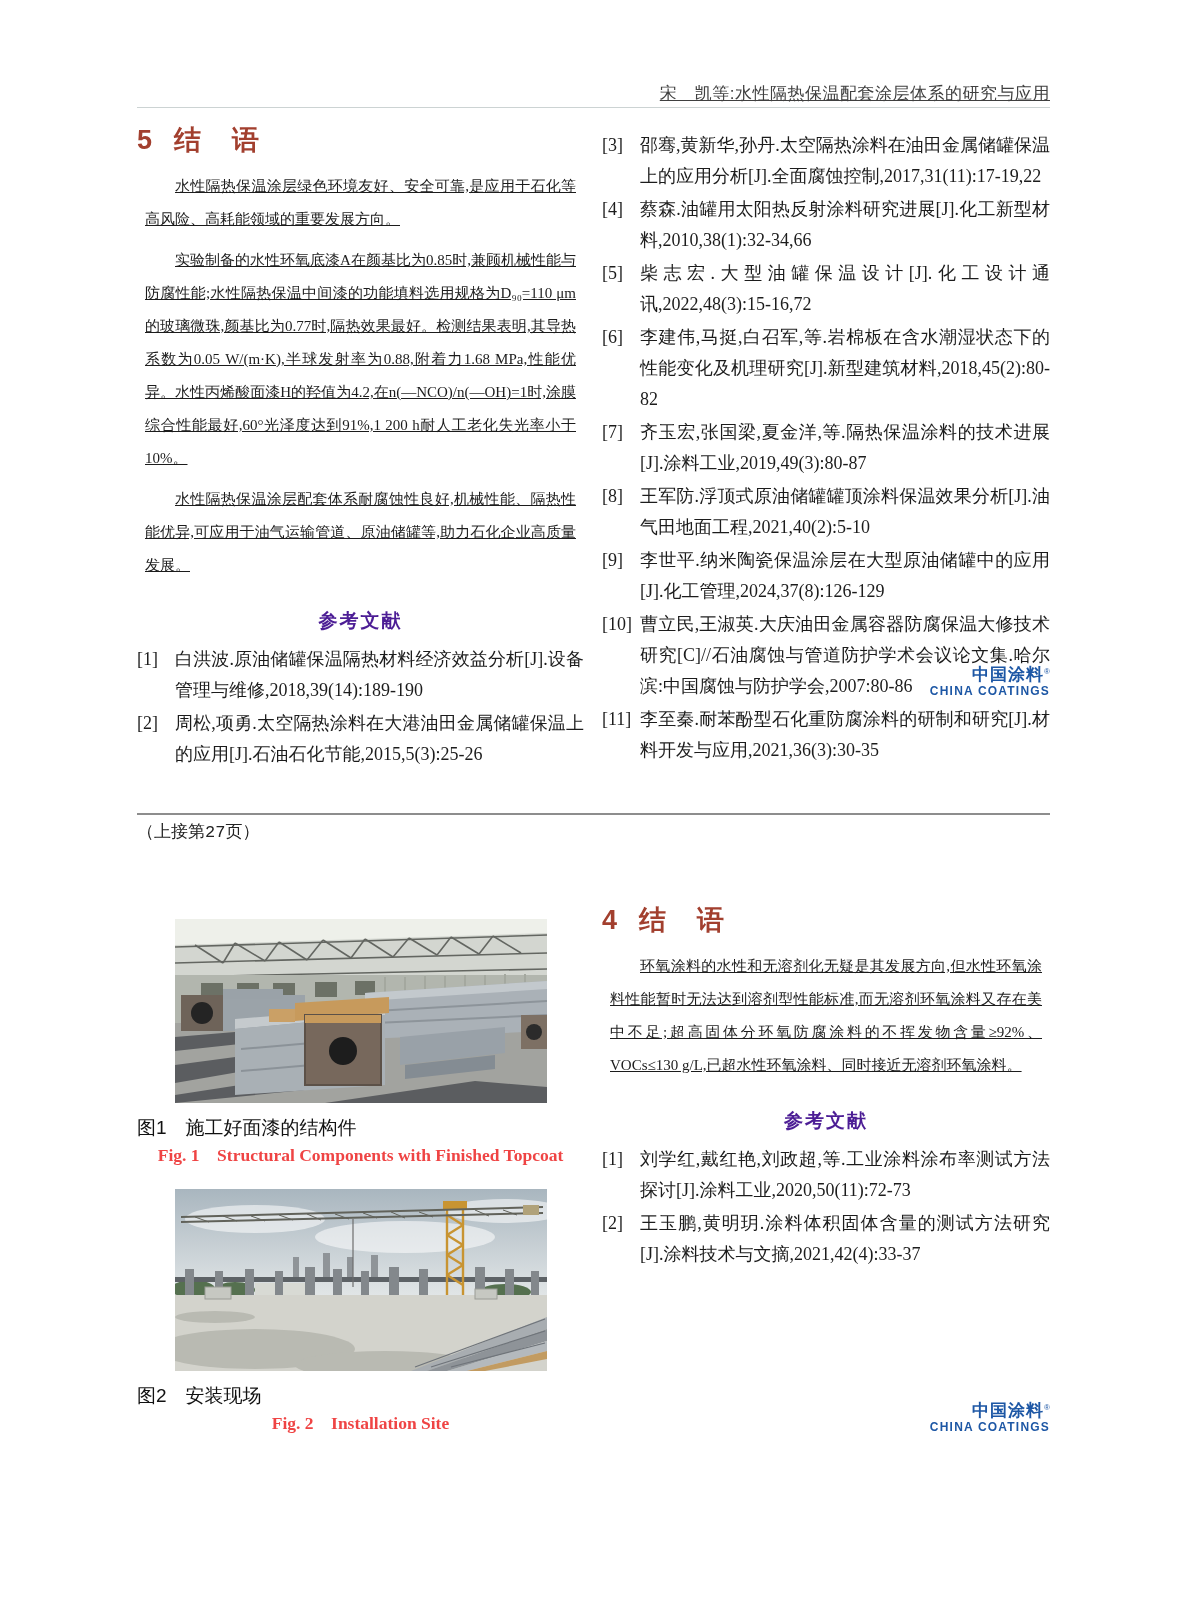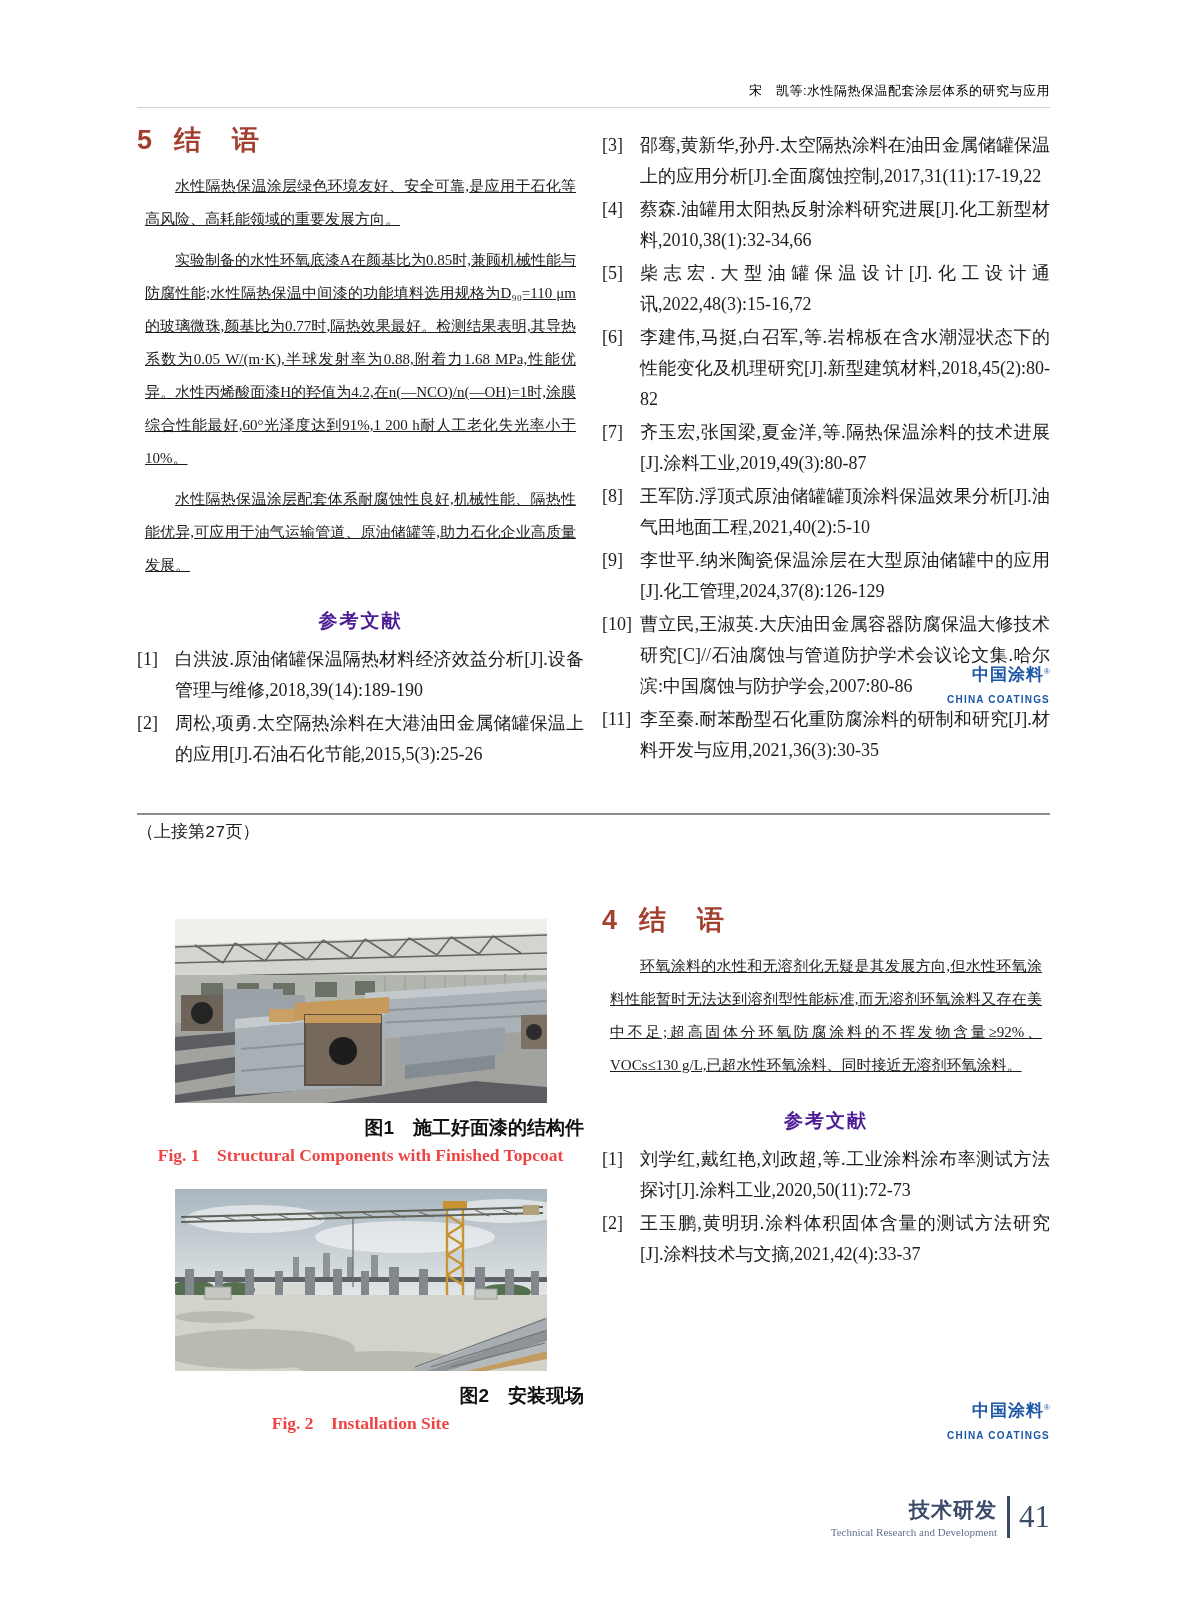--- a/index.html
+++ b/index.html
@@ -9,21 +9,21 @@
     background:#ffffff;
     margin:0 auto;
     font-family:"Liberation Serif","DejaVu Serif",serif;
     color:#1c1c1c;
     overflow:hidden;
   }
   
   .running-head{
     position:absolute;top:82px;right:137px;
     font-family:"Liberation Sans","DejaVu Sans",sans-serif;
-    font-size:13px;color:#000000;letter-spacing:.5px;
+    font-size:17px;color:#404040;letter-spacing:.5px;text-decoration:underline;
   }
   .header-rule{
     position:absolute;top:107px;left:137px;right:137px;
     height:1px;background:#ccd3d3;
   }
   
   .col{position:absolute;width:447px;}
   .col-left-top{left:137px;top:118px;}
   .col-right-top{left:602px;top:130px;width:448px;}
   
@@ -52,36 +52,36 @@
   }
   .ref .rid{position:absolute;left:0;top:0;}
   
   .logo{
     text-align:right;
     font-family:"Liberation Sans","DejaVu Sans",sans-serif;
     line-height:1.05;
   }
   .logo .cn{font-size:17px;font-weight:bold;color:#1d57a5;letter-spacing:1px;}
   .logo .mark{font-size:8px;color:#1d57a5;vertical-align:super;}
-  .logo .en{font-size:10px;font-weight:bold;color:#1d57a5;letter-spacing:1.2px;display:block;margin-top:11px;}
+  .logo .en{font-size:12px;font-weight:bold;color:#1d57a5;letter-spacing:1.2px;display:block;margin-top:1px;}
   .logo-top{position:absolute;right:137px;top:666px;}
   .logo-bottom{position:absolute;right:137px;top:1402px;}
   
   .mid-rule{position:absolute;left:137px;right:137px;top:813px;height:2px;background:#8d8d8d;}
   .continuation{position:absolute;left:137px;top:820px;font-size:17px;color:#222;font-family:Liberation Mono, monospace;}
   
   .col-left-bottom{left:137px;top:893px;}
   .col-right-bottom{left:602px;top:898px;width:448px;}
   .figure{width:372px;margin:0 auto;}
   .figure svg{display:block;}
   .fig1{margin-top:26px;}
   .fig2{margin-top:22px;}
   .cap-cn{
     font-family:"Liberation Sans","DejaVu Sans",sans-serif;
-    font-weight:bold;font-size:19px;text-align:right;
+    font-weight:normal;font-size:19px;text-align:left;
     margin:12px 0 2px 0;color:#111;
   }
   .cap-en{
     font-weight:bold;font-size:17.5px;text-align:center;
     margin:2px 0 0 0;color:#ef4444;
   }
   
   .footer{
     position:absolute;right:137px;top:1496px;
     display:flex;align-items:center;
@@ -384,22 +384,14 @@
       <span class="rid">[2]</span>
       <span>王玉鹏,黄明玥.涂料体积固体含量的测试方法研究[J].涂料技术与文摘,2021,42(4):33-37</span>
     </div>
   </div>
 
   <div class="logo logo-bottom">
     <span class="cn">中国涂料</span><span class="mark">®</span>
     <span class="en">CHINA COATINGS</span>
   </div>
 
-  <div class="footer">
-    <div class="labels">
-      <div class="cn">技术研发</div>
-      <div class="en">Technical Research and Development</div>
-    </div>
-    <div class="vbar"></div>
-    <div class="pageno">41</div>
-  </div>
 
 </div>
 
 </body></html>

